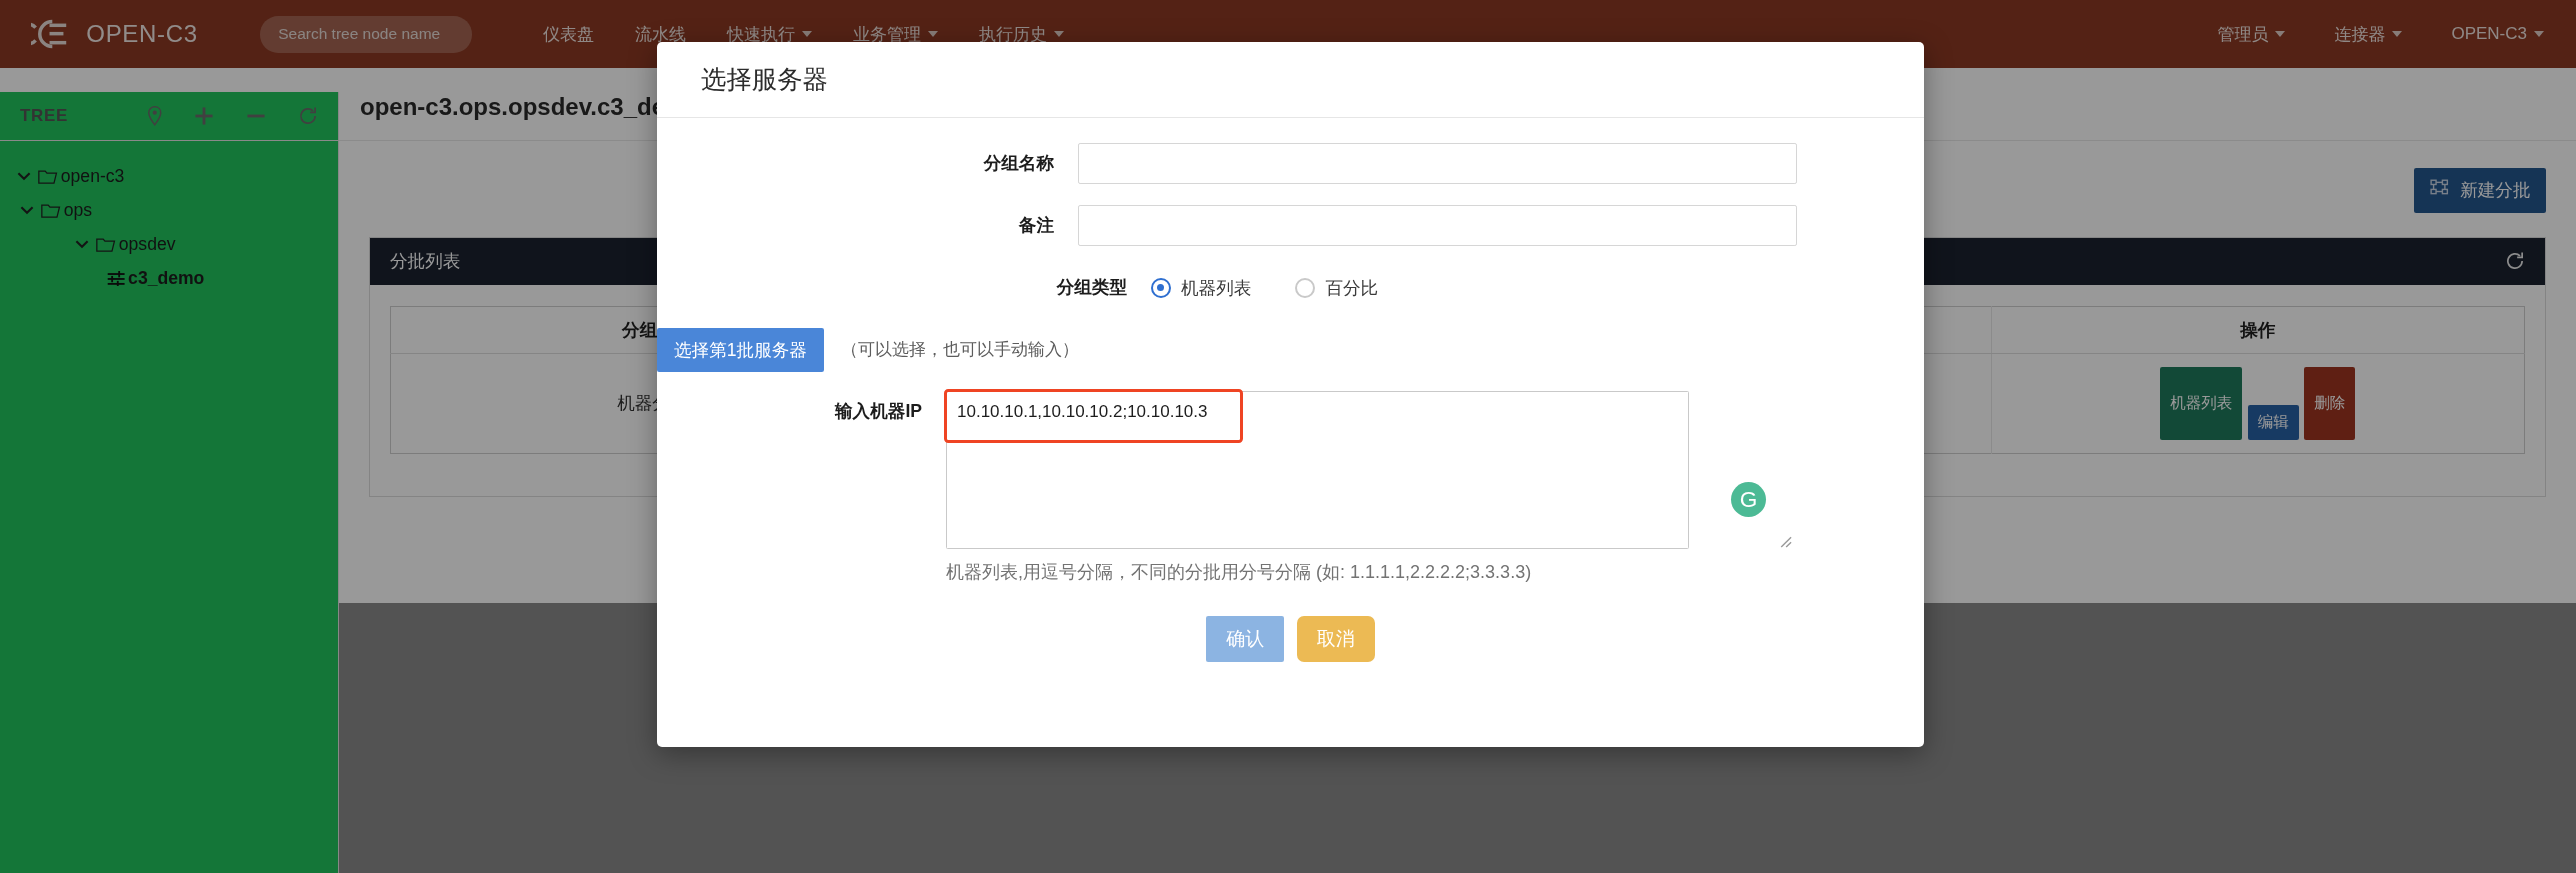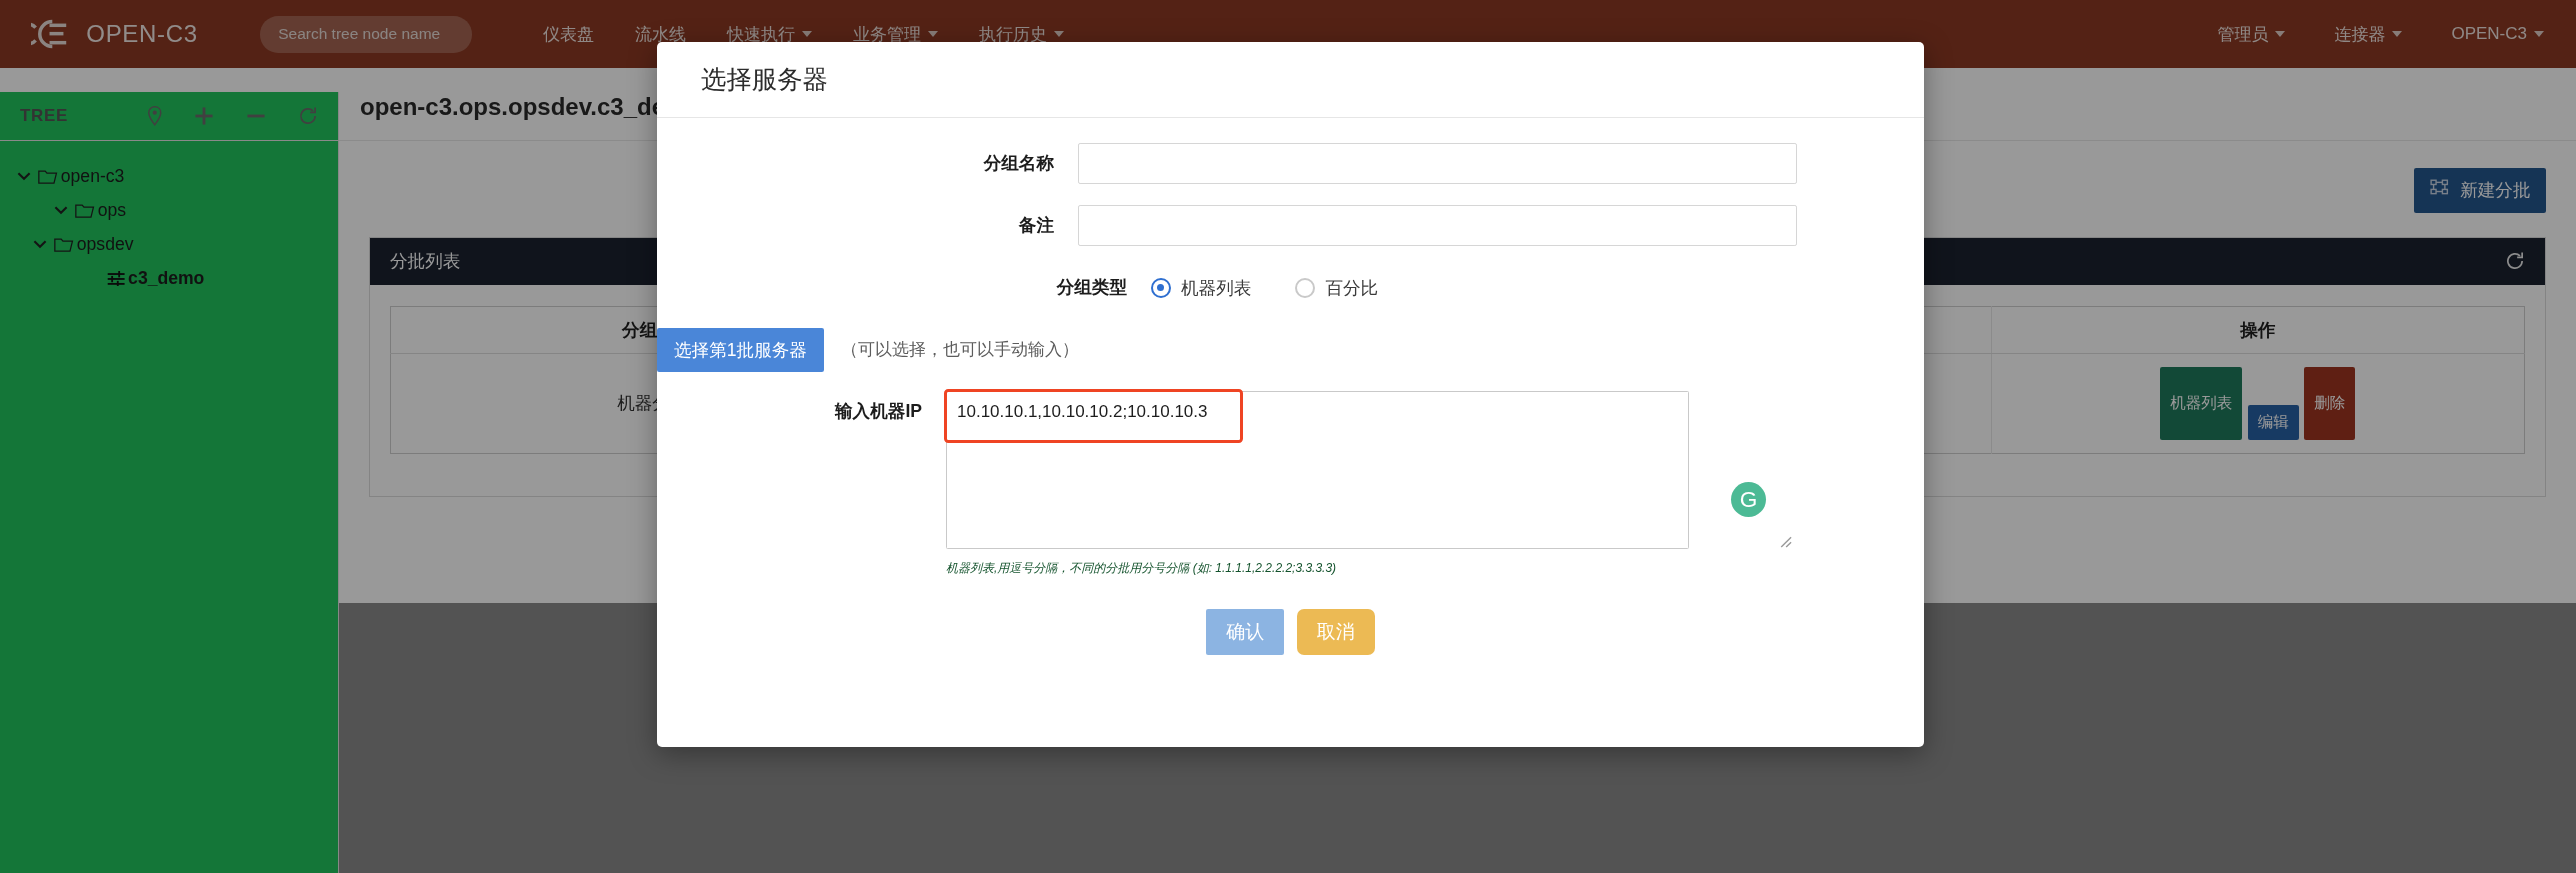--- a/index.html
+++ b/index.html
@@ -254,23 +254,22 @@
     background: #4cba95; color: #fff;
     display: flex; align-items: center; justify-content: center;
     font-size: 22.6px; cursor: pointer;
   }
   .ta-grip {
     position: absolute; right: 4.2px; bottom: 2.8px;
     width: 15.5px; height: 15.5px;
     pointer-events: none;
   }
   .ta-hint {
-    font-size: 12px; color: #14532d;
+    font-size: 18px; color: #737373;
     margin-top: 8.5px;
-    font-style: italic;
   }
   .modal-footer {
     display: flex; justify-content: center; gap: 12.7px;
     margin-top: 32px;
   }
   .btn-ok {
     background: #8cb4e2; color: #ffffff; border: none; border-radius: 2.1px;
     font-size: 19px; padding: 10px 20px; cursor: pointer;
     font-family: "Liberation Sans", sans-serif;
   }
@@ -375,34 +374,34 @@
               <path d="M2 3l8 8 8-8" fill="none" stroke="#222" stroke-width="3"></path>
             </svg>
         </span>
         <span class="folder">
           <svg width="20" height="15.5" viewBox="0 0 28 22">
               <path d="M1 20V3h9l2.5 3H26l-3.5 14z" fill="none" stroke="#222" stroke-width="1.8"></path>
             </svg>
         </span>
         <span>open-c3</span>
       </div>
-      <div class="tree-node" style="padding-left:54px">
+      <div class="tree-node" style="padding-left:20px">
         <span class="chev">
           <svg width="14" height="10" viewBox="0 0 20 14">
               <path d="M2 3l8 8 8-8" fill="none" stroke="#222" stroke-width="3"></path>
             </svg>
         </span>
         <span class="folder">
           <svg width="20" height="15.5" viewBox="0 0 28 22">
               <path d="M1 20V3h9l2.5 3H26l-3.5 14z" fill="none" stroke="#222" stroke-width="1.8"></path>
             </svg>
         </span>
         <span>ops</span>
       </div>
-      <div class="tree-node" style="padding-left:33px">
+      <div class="tree-node" style="padding-left:75px">
         <span class="chev">
           <svg width="14" height="10" viewBox="0 0 20 14">
               <path d="M2 3l8 8 8-8" fill="none" stroke="#222" stroke-width="3"></path>
             </svg>
         </span>
         <span class="folder">
           <svg width="20" height="15.5" viewBox="0 0 28 22">
               <path d="M1 20V3h9l2.5 3H26l-3.5 14z" fill="none" stroke="#222" stroke-width="1.8"></path>
             </svg>
         </span>

